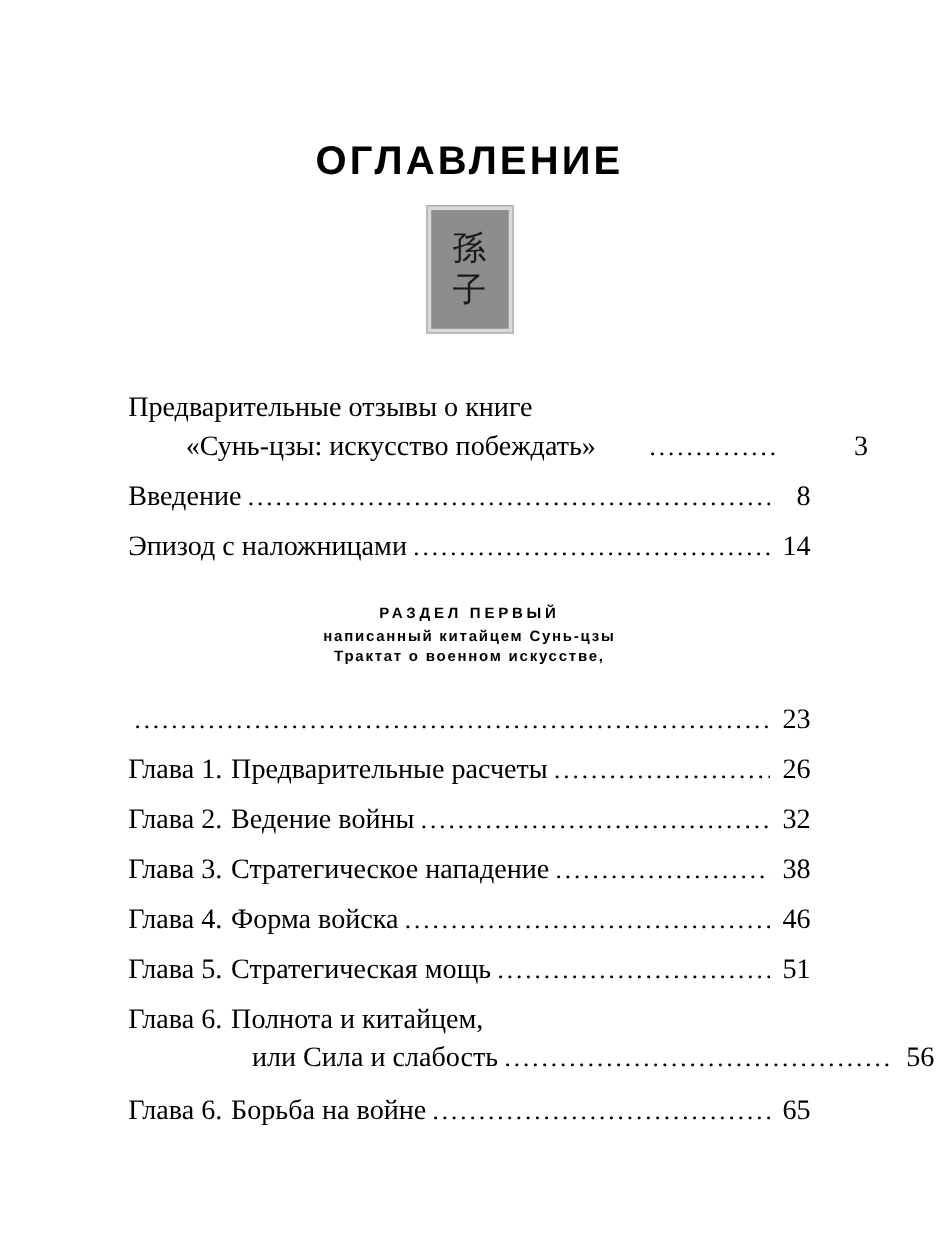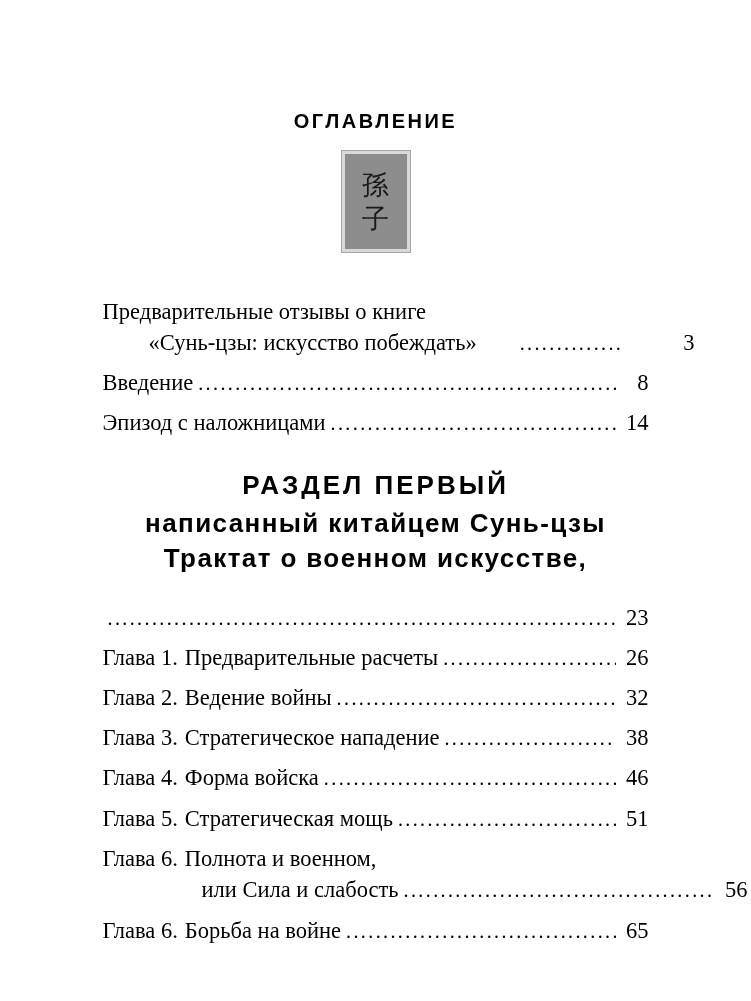--- a/index.html
+++ b/index.html
@@ -20,21 +20,21 @@
     height: 1001px;
     box-sizing: border-box;
     padding: 0;
     position: relative;
   }
 
   .page-title {
     text-align: center;
     font-family: "Liberation Sans", sans-serif;
     font-weight: bold;
-    font-size: 20px;
+    font-size: 32px;
     letter-spacing: 2.5px;
     margin-top: 110px;
   }
 
   .seal-wrap {
     display: flex;
     justify-content: center;
     margin-top: 18px;
   }
   .seal {
@@ -99,21 +99,21 @@
     gap: 38px;
   }
   .entry .first-line {
     display: block;
   }
 
   .section-head {
     text-align: center;
     font-family: "Liberation Sans", sans-serif;
     font-weight: bold;
-    font-size: 26px;
+    font-size: 12px;
     letter-spacing: 1.4px;
     line-height: 1.36;
     margin-top: 30px;
     margin-bottom: 26px;
   }
   .section-head .line1 {
     letter-spacing: 3px;
     display: block;
     margin-bottom: 2px;
   }
@@ -216,21 +216,21 @@
         <span class="chap">Глава 5.</span>
         <span class="label">Стратегическая мощь</span>
         <span class="leader">.............................................................................................</span>
         <span class="page-no">51</span>
       </div>
     </div>
 
     <div class="entry">
       <div class="row">
         <span class="chap">Глава 6.</span>
-        <span class="label">Полнота и военном,</span>
+        <span class="label">Полнота и китайцем,</span>
       </div>
       <div class="row" style="padding-left:99px;">
         <span class="label">или Сила и слабость</span>
         <span class="leader">.............................................................................................</span>
         <span class="page-no">56</span>
       </div>
     </div>
 
     <div class="entry" style="margin-top:10px;">
       <div class="row">

